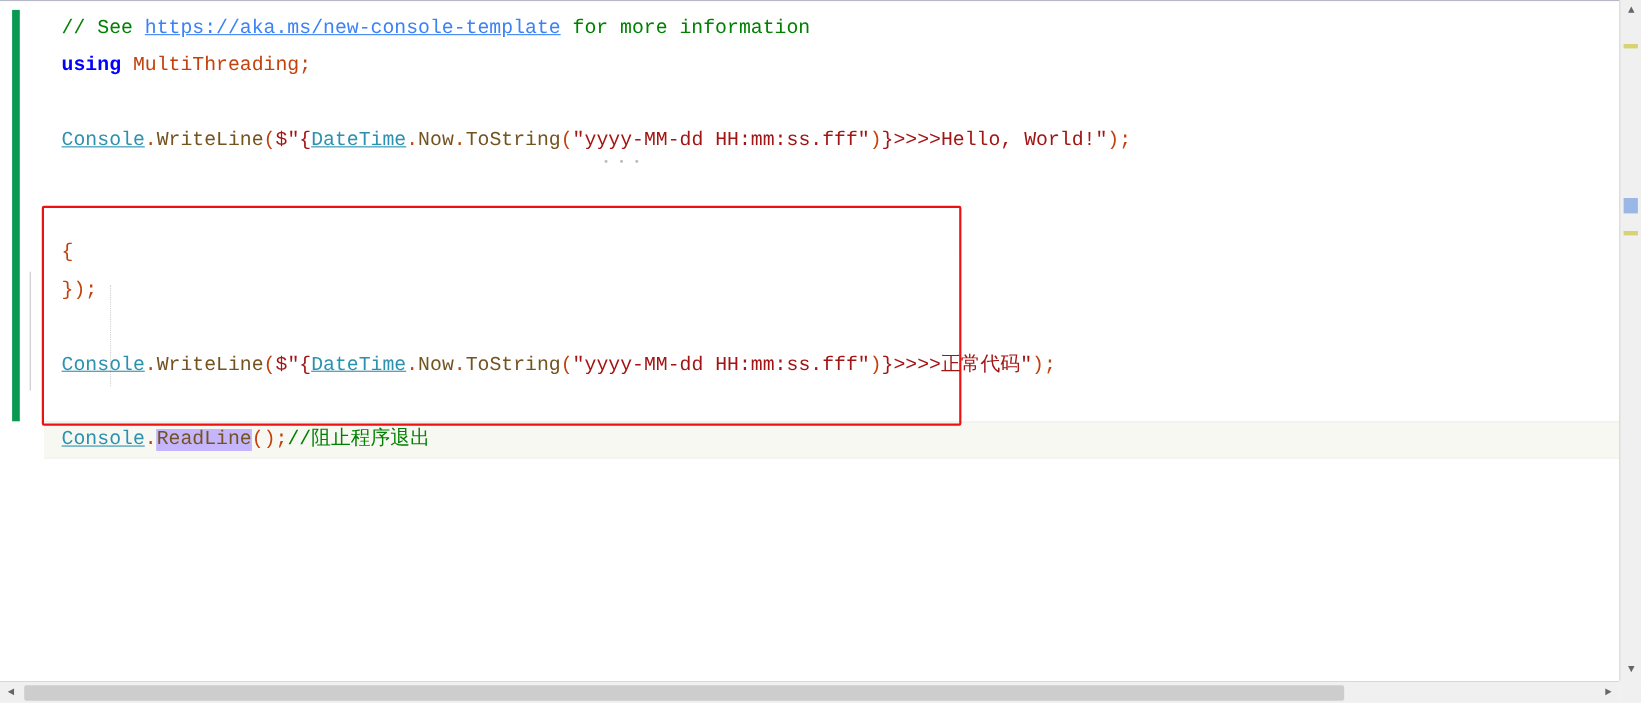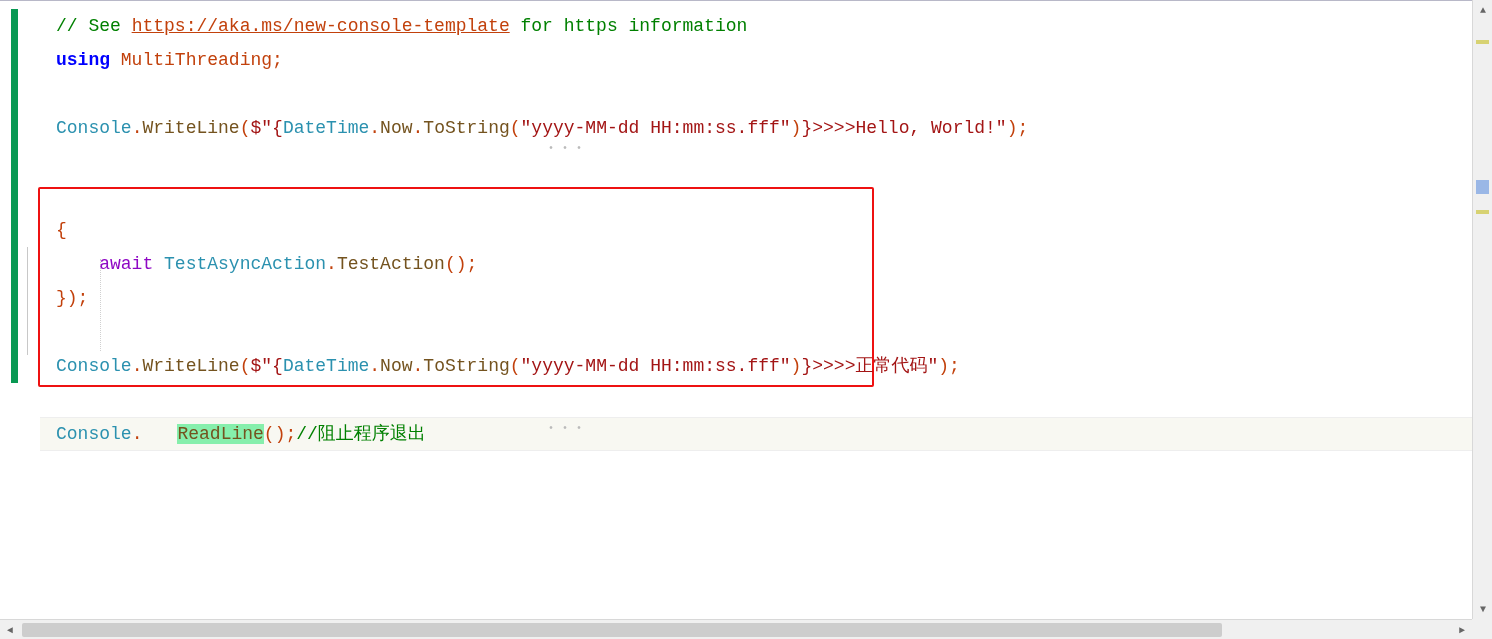--- a/index.html
+++ b/index.html
@@ -19,28 +19,28 @@
   }
   .line {
     white-space: pre;
     line-height: 34px;
     height: 34px;
     padding-left: 56px;
     position: relative;
   }
   
   .c-comment { color: #008000; text-align: center; }
-  .c-link    { color: #c2410c; text-decoration: underline; }
+  .c-link    { color: #3b82f6; text-decoration: underline; }
   .c-kw      { color: #0000ff; font-weight: bold; }
   .c-plain   { color: #c2410c; }
-  .c-type    { color: #2b91af; }
+  .c-type    { color: #2b91af; text-decoration: underline; }
   .c-member  { color: #74531f; }
   .c-str     { color: #a31515; }
   .c-await   { color: #8f08c4; }
-  .hl        { background: #86efac; margin-left: 35px; }
+  .hl        { background: #c4b5fd; }
 
   
   .changebar {
     position: absolute;
     left: 11px;
     width: 7px;
     background: #099953;
   }
   .bar1 { top: 8px; height: 374px; }
   .bar2 { top: 464px; height: 30px; }
@@ -142,42 +142,41 @@
 </head>
 <body>
 
 <div class="editor">
 
   <div class="changebar bar1"></div>
   <div class="changebar bar2"></div>
 
   <div class="redbox" style="left:38px;top:186px;width:836px;height:200px;"></div>
 
-  <div class="line"><span class="c-comment">// See </span><span class="c-link">https://aka.ms/new-console-template</span><span class="c-comment"> for https information</span></div>
+  <div class="line"><span class="c-comment">// See </span><span class="c-link">https://aka.ms/new-console-template</span><span class="c-comment"> for more information</span></div>
 
   <div class="line"><span class="c-kw">using</span><span class="c-plain"> MultiThreading;</span></div>
 
   <div class="line"> </div>
 
   <div class="line"><span class="c-type">Console</span><span class="c-plain">.</span><span class="c-member">WriteLine</span><span class="c-plain">(</span><span class="c-str">$"{</span><span class="c-type">DateTime</span><span class="c-plain">.</span><span class="c-member">Now</span><span class="c-plain">.</span><span class="c-member">ToString</span><span class="c-plain">(</span><span class="c-str">"yyyy-MM-dd HH:mm:ss.fff"</span><span class="c-plain">)</span><span class="c-str">}&gt;&gt;&gt;&gt;Hello, World!"</span><span class="c-plain">);</span></div>
 
   <div class="dots" style="left:548px;top:144px;">• • •</div>
 
   <div class="line"> </div>
 
   <div class="line"> </div>
 
 
   <div class="foldline" style="top:246px;height:108px;"></div>
 
   <div class="guide" style="left:100px;top:258px;height:92px;"></div>
 
   <div class="line"><span class="c-plain">{</span></div>
 
-  <div class="line">    <span class="c-await">await</span><span class="c-plain"> </span><span class="c-type">TestAsyncAction</span><span class="c-plain">.</span><span class="c-member">TestAction</span><span class="c-plain">();</span></div>
 
   <div class="line"><span class="c-plain">});</span></div>
 
   <div class="line"> </div>
 
   <div class="line"><span class="c-type">Console</span><span class="c-plain">.</span><span class="c-member">WriteLine</span><span class="c-plain">(</span><span class="c-str">$"{</span><span class="c-type">DateTime</span><span class="c-plain">.</span><span class="c-member">Now</span><span class="c-plain">.</span><span class="c-member">ToString</span><span class="c-plain">(</span><span class="c-str">"yyyy-MM-dd HH:mm:ss.fff"</span><span class="c-plain">)</span><span class="c-str">}&gt;&gt;&gt;&gt;正常代码"</span><span class="c-plain">);</span></div>
 
   <div class="dots" style="left:548px;top:424px;">• • •</div>
 
   <div class="line"> </div>

